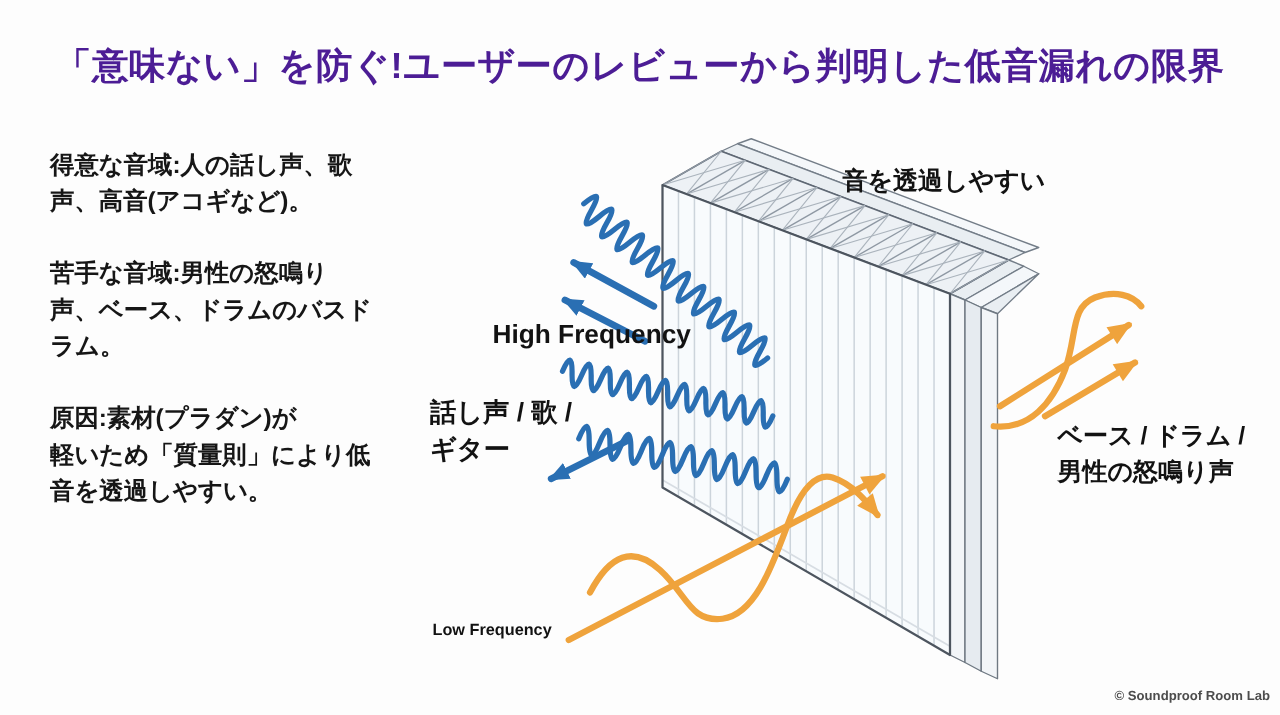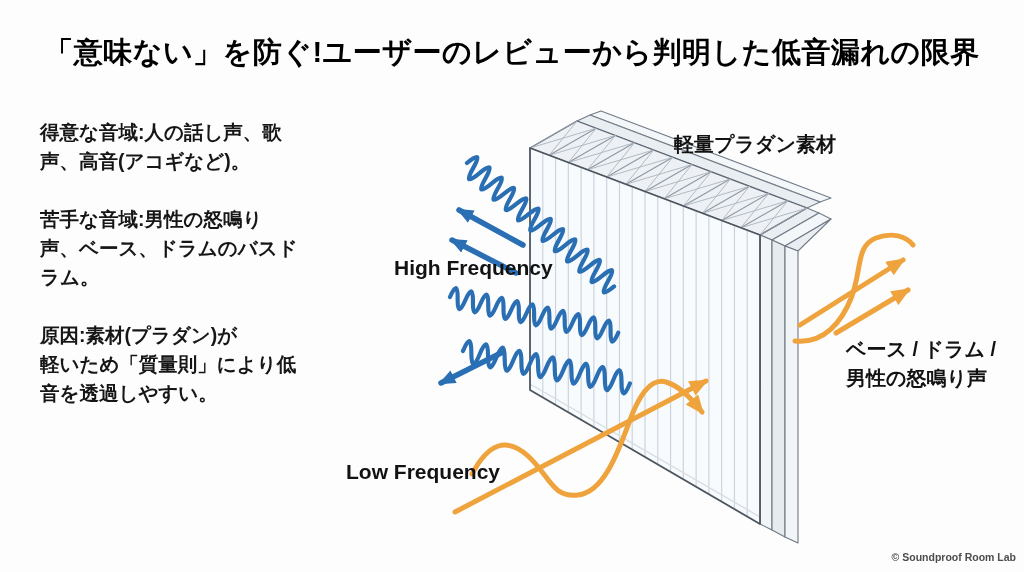--- a/index.html
+++ b/index.html
@@ -2,31 +2,31 @@
 <html style="--hf: #2A6FB3; --lf: #EFA33C;"><head>
 <meta charset="utf-8">
 <style>
   html,body{margin:0;padding:0;background:#e8e8e8;}
   .canvas{
     position:relative;width:1024px;height:572px;background:#fdfdfd;overflow:hidden;
     font-family:"Liberation Sans","DejaVu Sans",sans-serif;color:#121212;
   }
   .title{
     position:absolute;left:0;top:33px;width:1024px;text-align:center;
-    font-size:29px;font-weight:800;letter-spacing:0.5px;margin:0;color:#000000;
+    font-size:29px;font-weight:800;letter-spacing:0.5px;margin:0;color:#4c1d95;
   }
   .info{position:absolute;left:40px;top:118px;width:320px;}
   .info p{
     margin:0 0 29px 0;font-size:19.5px;font-weight:700;line-height:29px;
     white-space:pre-line;color:#161616;
   }
   .lbl{position:absolute;font-weight:700;color:#121212;white-space:pre-line;}
   .lbl-hf{left:346px;top:256px;font-size:21px;margin-left:48px;}
   .lbl-hf-sub{left:344px;top:316px;font-size:21px;line-height:29px;}
-  .lbl-lf{left:346px;top:460px;font-size:21px;}
+  .lbl-lf{left:346px;top:496px;font-size:13px;}
   .lbl-material{left:674px;top:131px;font-size:20px;}
   .lbl-bass{left:846px;top:335px;font-size:20px;line-height:29px;}
   .copyright{
     position:absolute;right:8px;top:551px;font-size:10.5px;font-weight:700;color:#4d4d4d;text-align:center;
   }
   svg.diagram{position:absolute;left:0;top:0;}
   
   .face-fill{fill:#f8fbfd;}
   .face-outline{fill:none;stroke:#4d555f;stroke-width:1.8;stroke-linejoin:round;}
   .topface{fill:#edf1f5;stroke:#5f6874;stroke-width:1.3;stroke-linejoin:round;}
@@ -165,18 +165,20 @@
                C604,492 618,452 630,420 C640,393 652,378 666,382
                C682,387 694,402 702,412"></path>
       <line class="lfline" marker-end="url(#mLF)" x1="800" y1="325" x2="903" y2="260"></line>
       <line class="lfline" marker-end="url(#mLF)" x1="836" y1="333" x2="908" y2="290"></line>
       <path class="lfline" d="M795,341 C824,344 842,322 852,296 C862,268 856,246 876,238
                C892,232 906,236 913,245"></path>
     </g>
   </svg>
 
   <div class="lbl lbl-hf">High Frequency</div>
+  <div class="lbl lbl-hf-sub">話し声 / 歌 /
+ギター</div>
   <div class="lbl lbl-lf">Low Frequency</div>
-  <div class="lbl lbl-material">軽量プラダン素材</div>
+  <div class="lbl lbl-material">音を透過しやすい</div>
   <div class="lbl lbl-bass">ベース / ドラム /
 男性の怒鳴り声</div>
   <div class="copyright">© Soundproof Room Lab</div>
 </div>
 
 </body></html>

